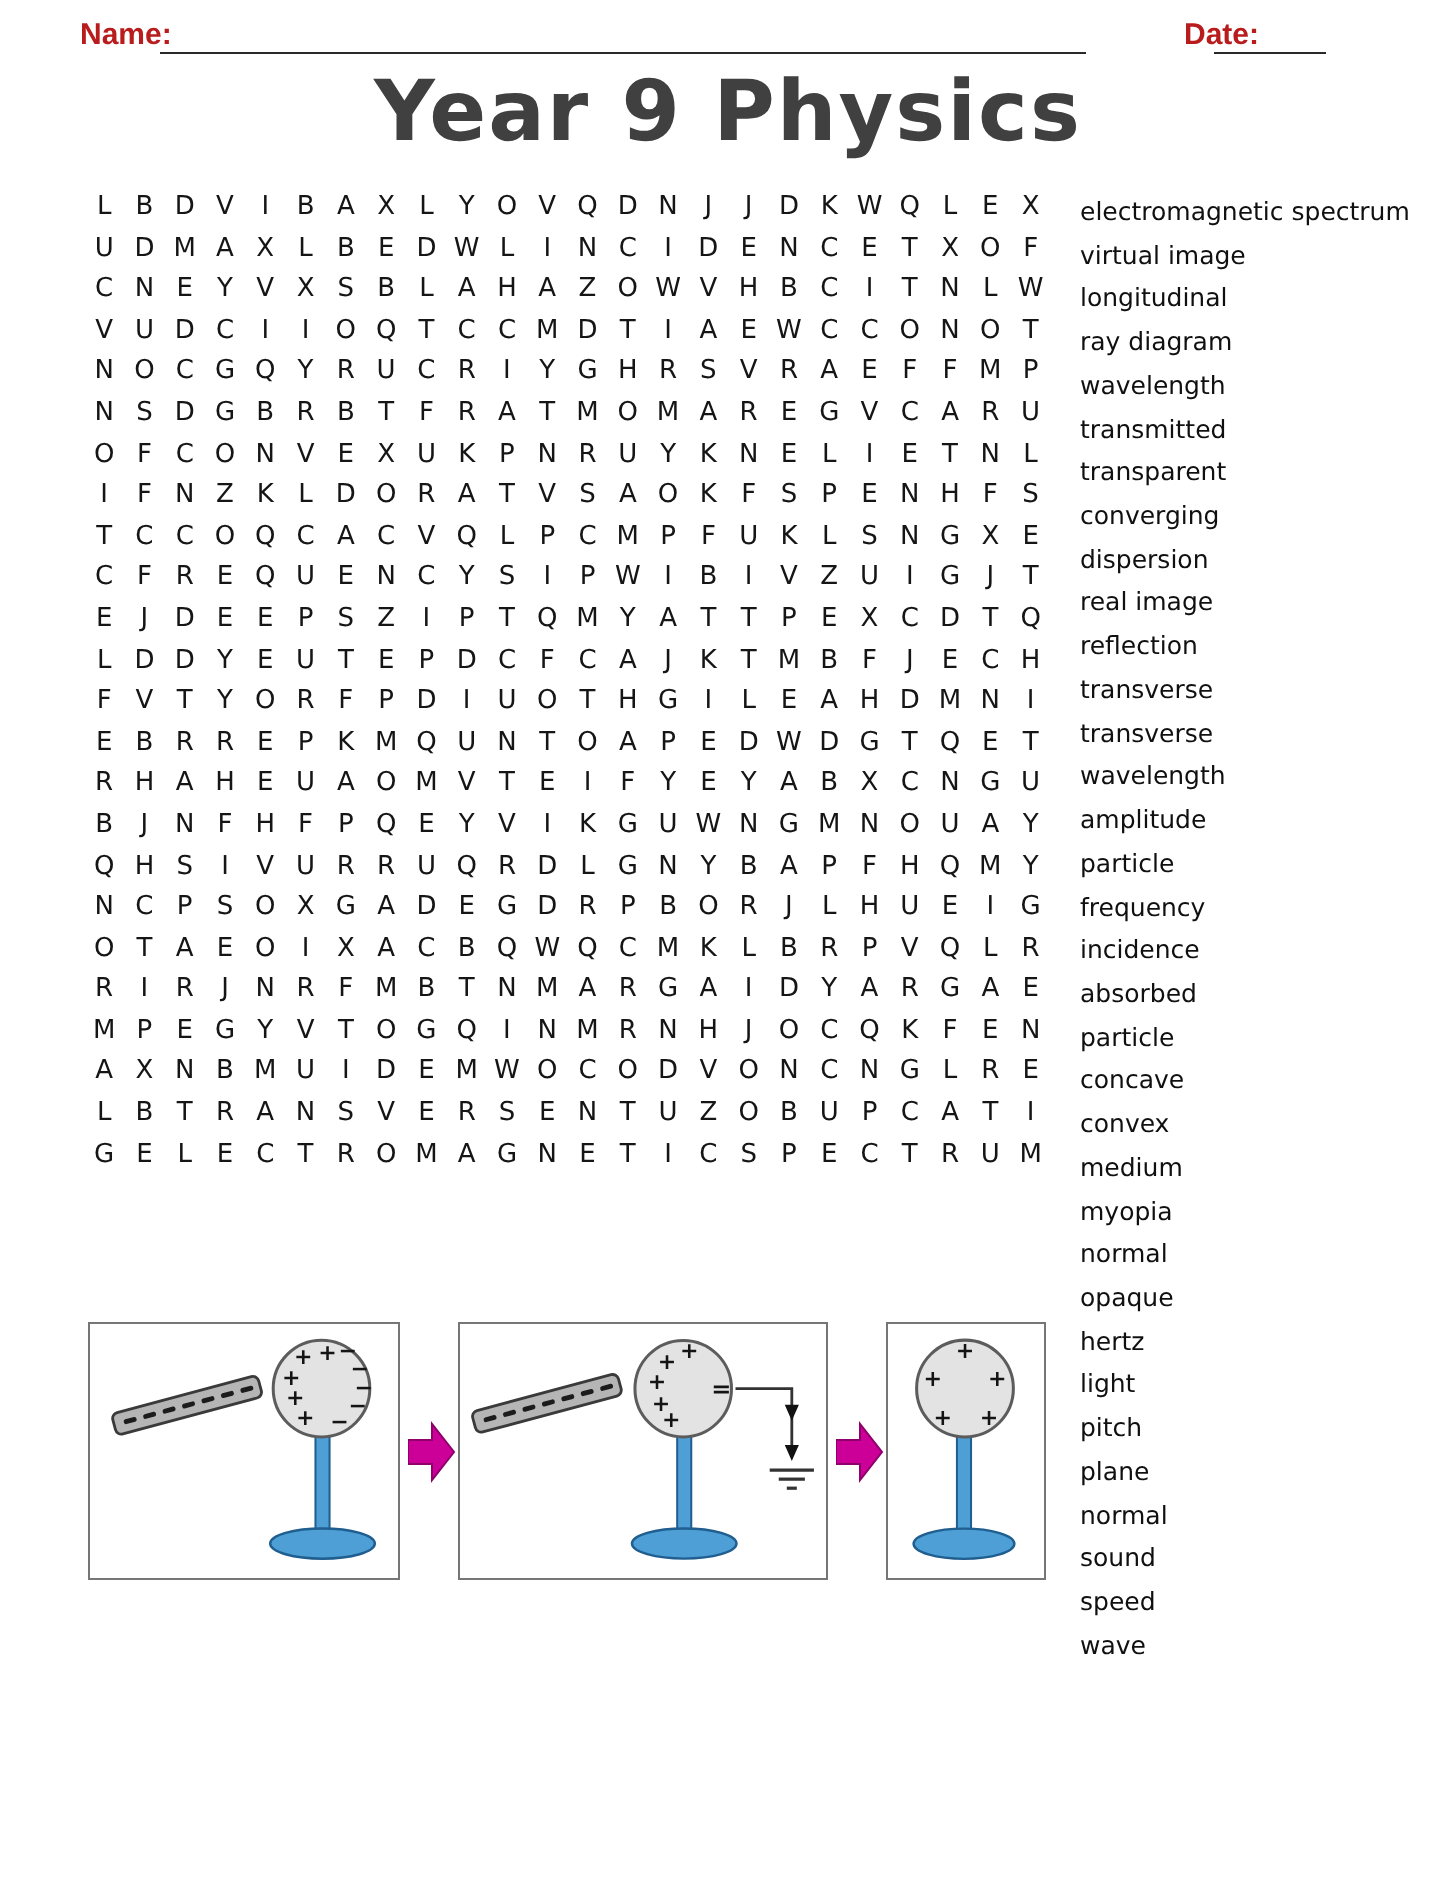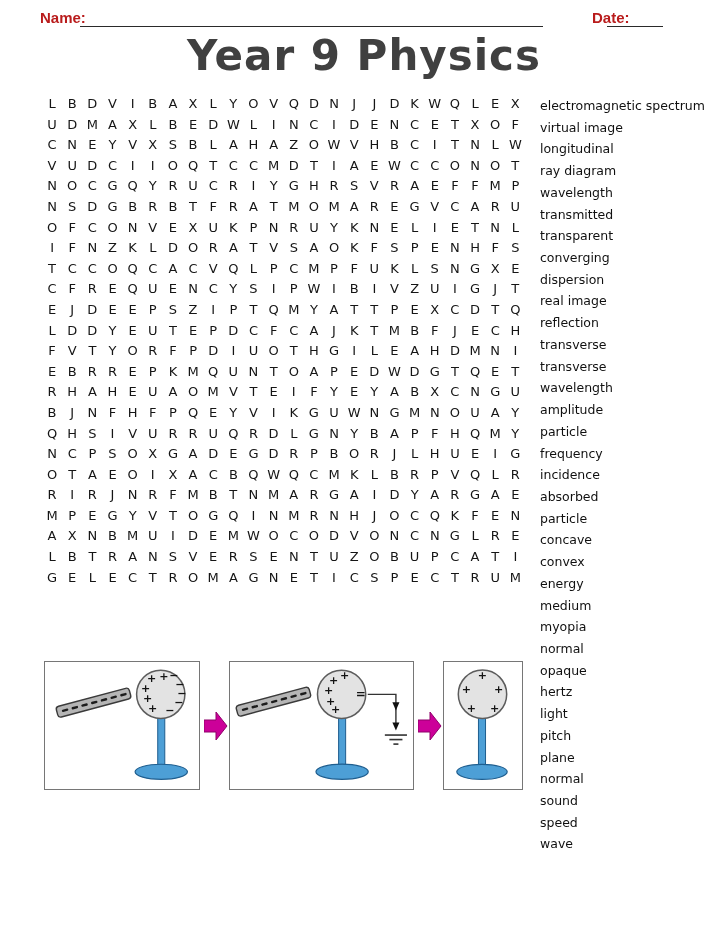--- a/index.html
+++ b/index.html
@@ -693,21 +693,20 @@
       <div class="word-item">transverse</div>
       <div class="word-item">wavelength</div>
       <div class="word-item">amplitude</div>
       <div class="word-item">particle</div>
       <div class="word-item">frequency</div>
       <div class="word-item">incidence</div>
       <div class="word-item">absorbed</div>
       <div class="word-item">particle</div>
       <div class="word-item">concave</div>
       <div class="word-item">convex</div>
-      <div class="word-item">energy</div>
       <div class="word-item">medium</div>
       <div class="word-item">myopia</div>
       <div class="word-item">normal</div>
       <div class="word-item">opaque</div>
       <div class="word-item">hertz</div>
       <div class="word-item">light</div>
       <div class="word-item">pitch</div>
       <div class="word-item">plane</div>
       <div class="word-item">normal</div>
       <div class="word-item">sound</div>

